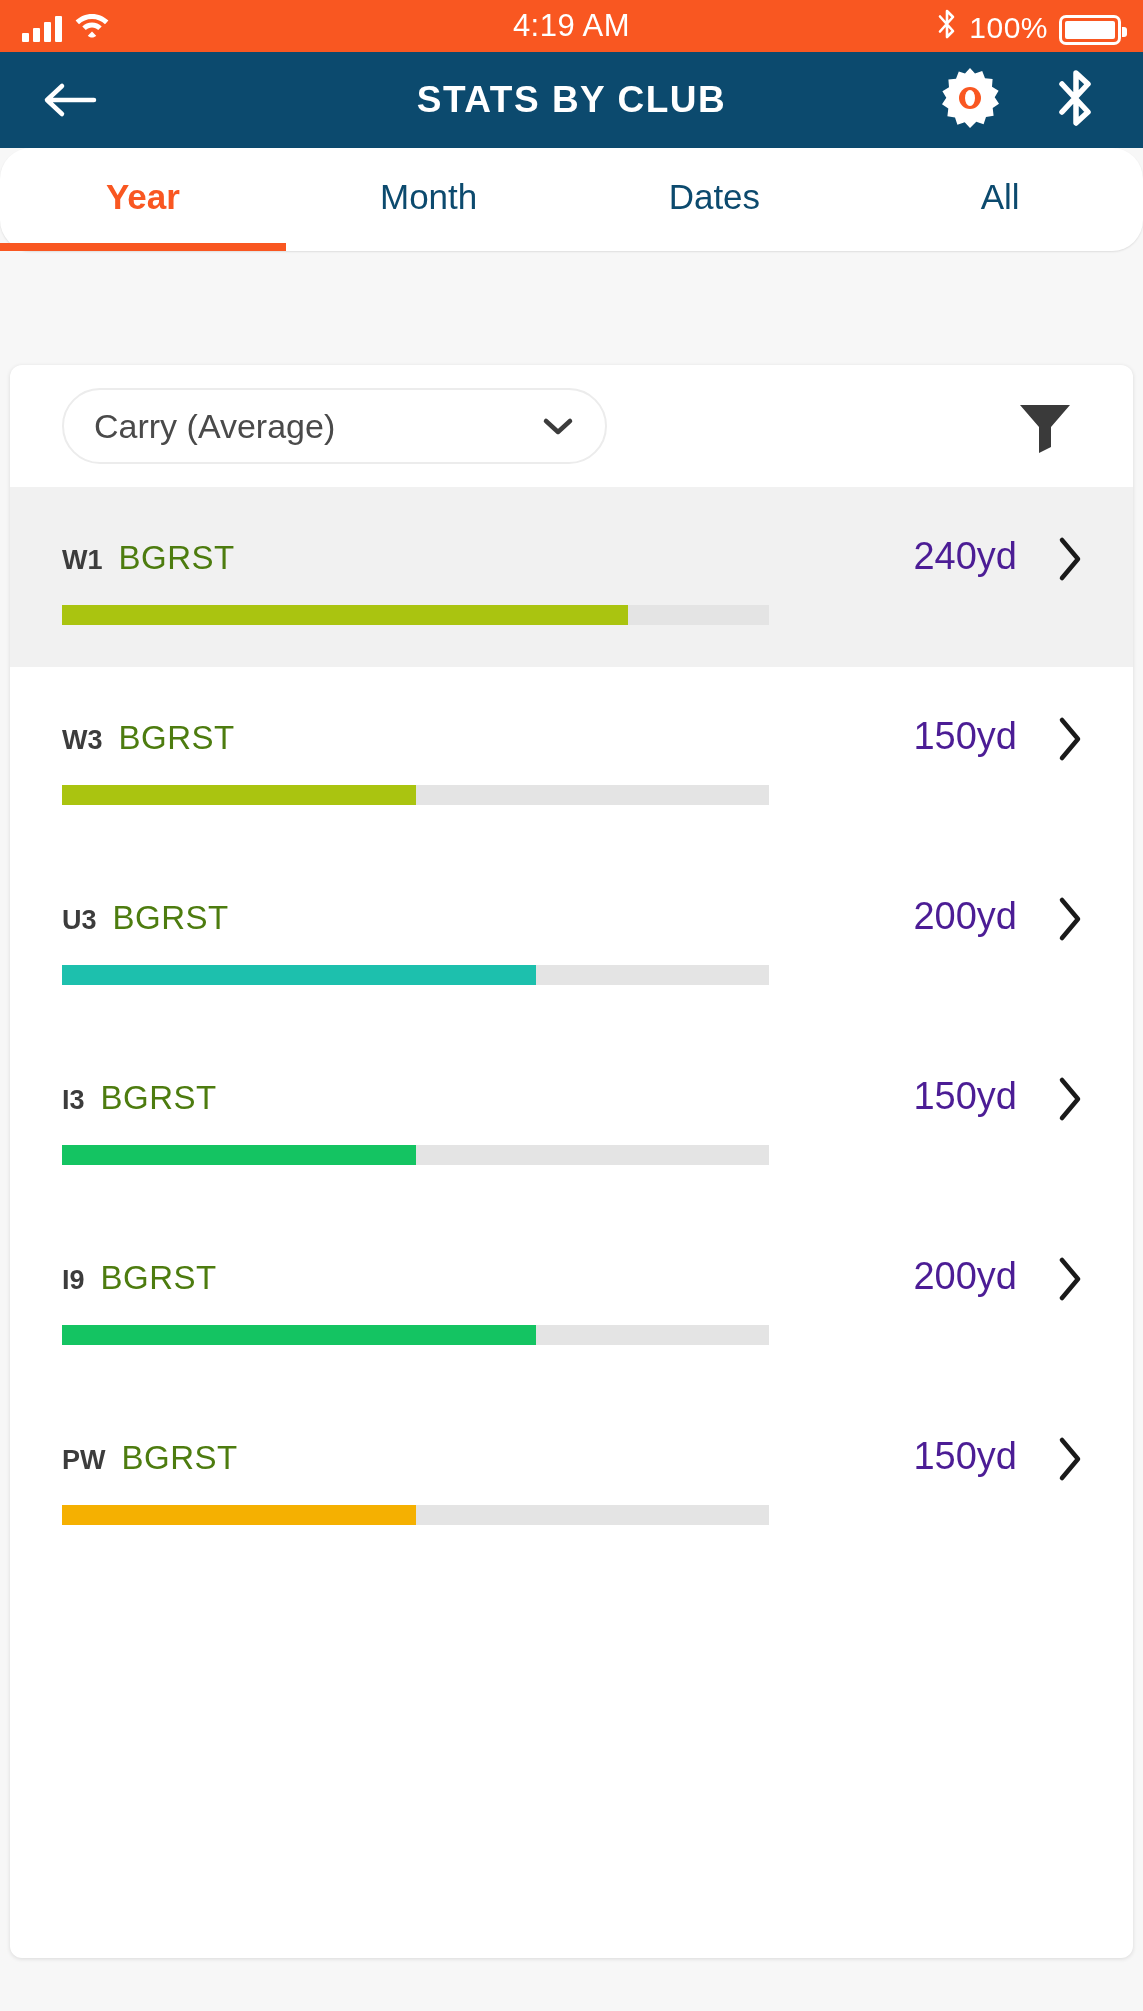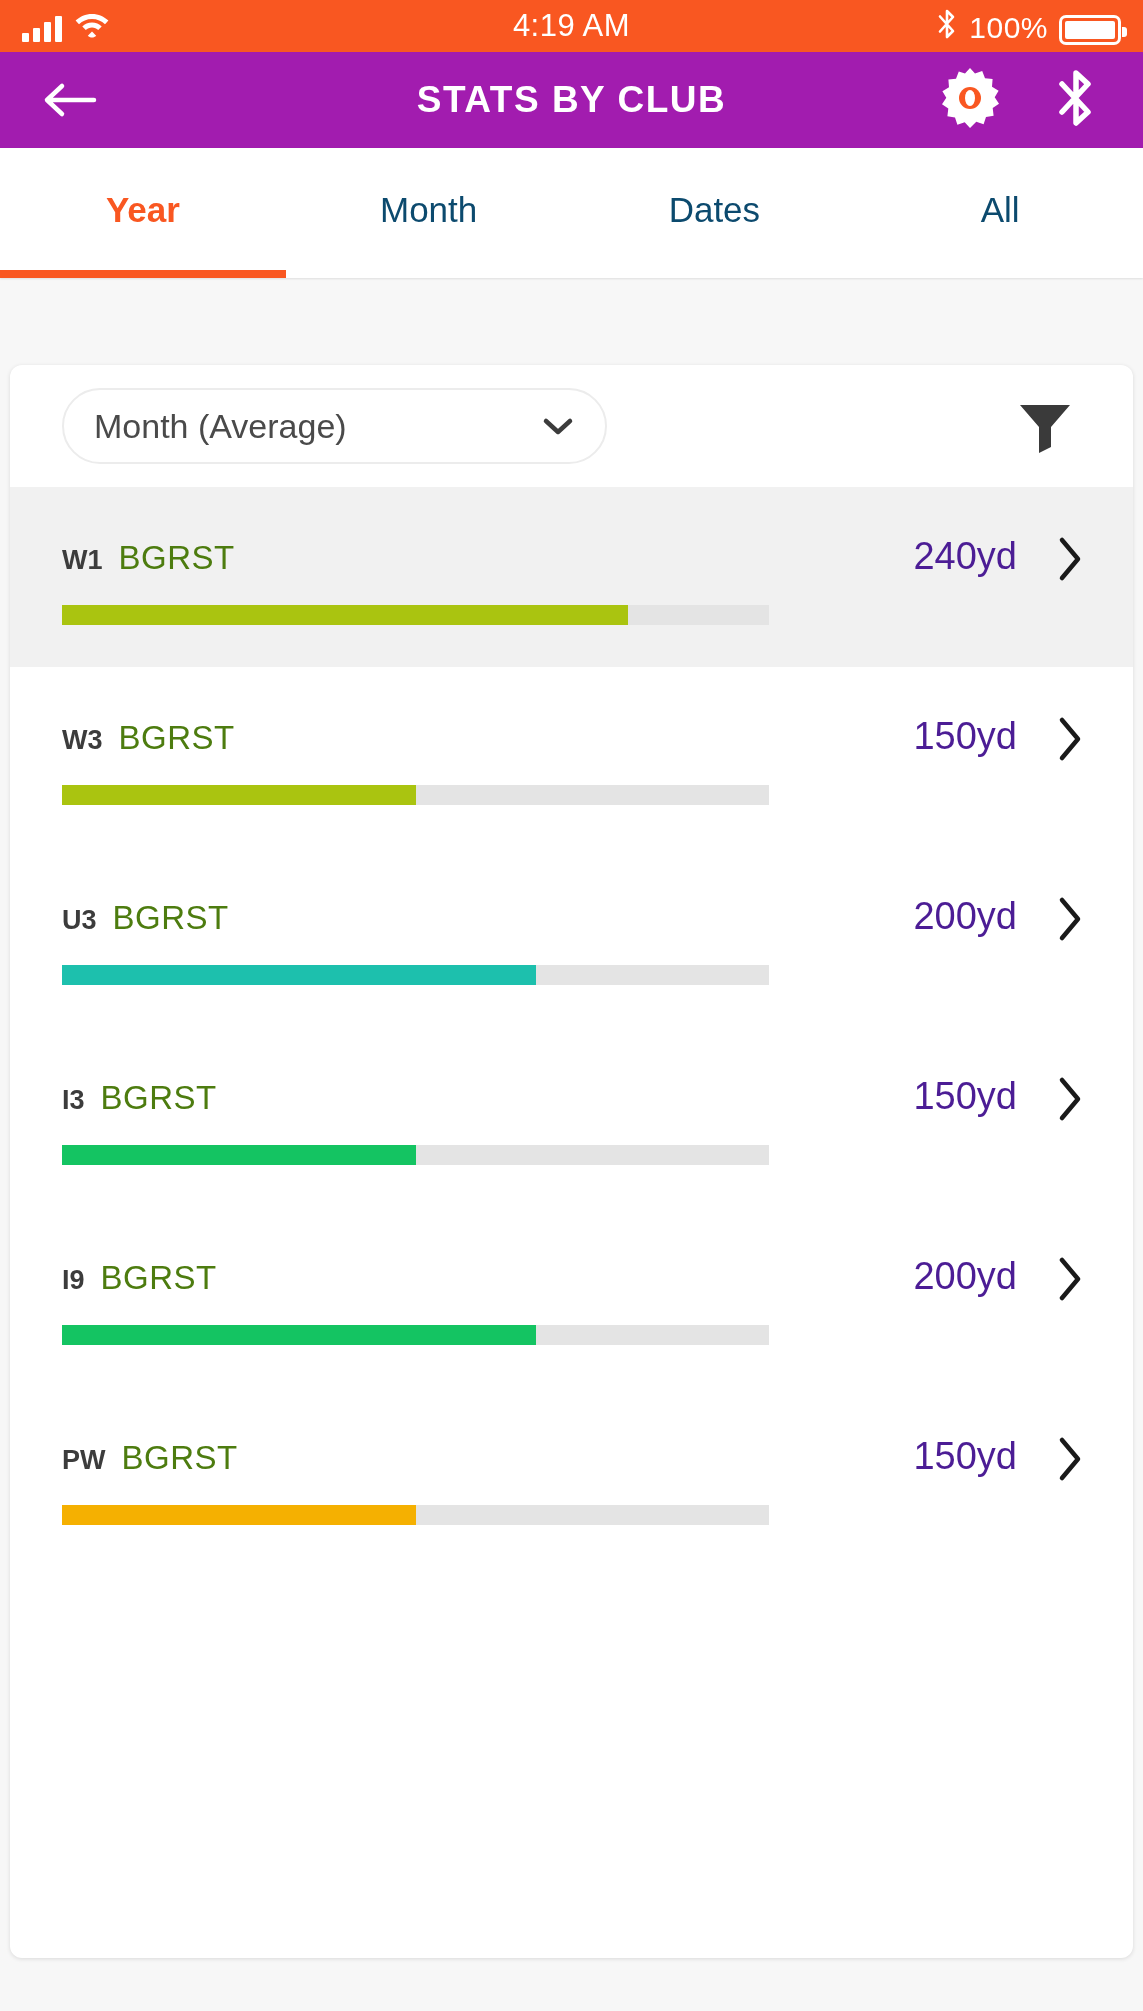--- a/index.html
+++ b/index.html
@@ -68,21 +68,21 @@
     width: 5px; height: 10px;
     background: #ffffff;
     border-radius: 0 3px 3px 0;
   }
   .battery > span { display: block; height: 100%; width: 100%; background: #ffffff; border-radius: 2px; }
 
   
   .app-bar {
     position: relative;
     height: 96px;
-    background: #a21caf;
+    background: #0c4a6e;
     display: flex;
     align-items: center;
     padding: 0 34px;
   }
   .back-btn { width: 72px; height: 72px; display: flex; align-items: center; justify-content: center; cursor: pointer; }
   .app-title {
     position: absolute;
     left: 0; right: 0;
     text-align: center;
     color: #ffffff;
@@ -90,24 +90,25 @@
     font-weight: bold;
     letter-spacing: 1.5px;
     pointer-events: none;
   }
   .app-bar-actions { margin-left: auto; display: flex; align-items: center; gap: 40px; z-index: 2; }
   .icon-btn { width: 66px; height: 66px; display: flex; align-items: center; justify-content: center; cursor: pointer; }
 
   
   .tabs {
     position: relative;
-    height: 130px;
+    height: 103px;
     background: #ffffff;
     display: flex;
     box-shadow: 0 1px 2px rgba(0,0,0,0.10);
+    border-radius: 31px;
   }
   .tab {
     flex: 1;
     display: flex;
     align-items: center;
     justify-content: center;
     font-size: 35px;
     color: #0c4a6e;
     cursor: pointer;
     position: relative;
@@ -283,21 +284,21 @@
     </div>
     <div class="tab">
       <span>All</span>
     </div>
   </div>
 
   <div class="card">
 
     <div class="card-toolbar">
       <div class="select">
-        <span class="select-label">Month (Average)</span>
+        <span class="select-label">Carry (Average)</span>
         <span class="chev-down">
           <svg width="34" height="34" viewBox="0 0 34 34" fill="none" stroke="#3c3c3c" stroke-width="4.5" stroke-linecap="round" stroke-linejoin="round">
             <path d="M5 12l12 11 12-11"></path>
           </svg>
         </span>
       </div>
       <div class="filter-btn">
         <span>
           <svg width="62" height="62" viewBox="0 0 62 62" fill="#3a3a3a">
             <path d="M6 12h50L37 34v20l-12 6V34L6 12z"></path>

